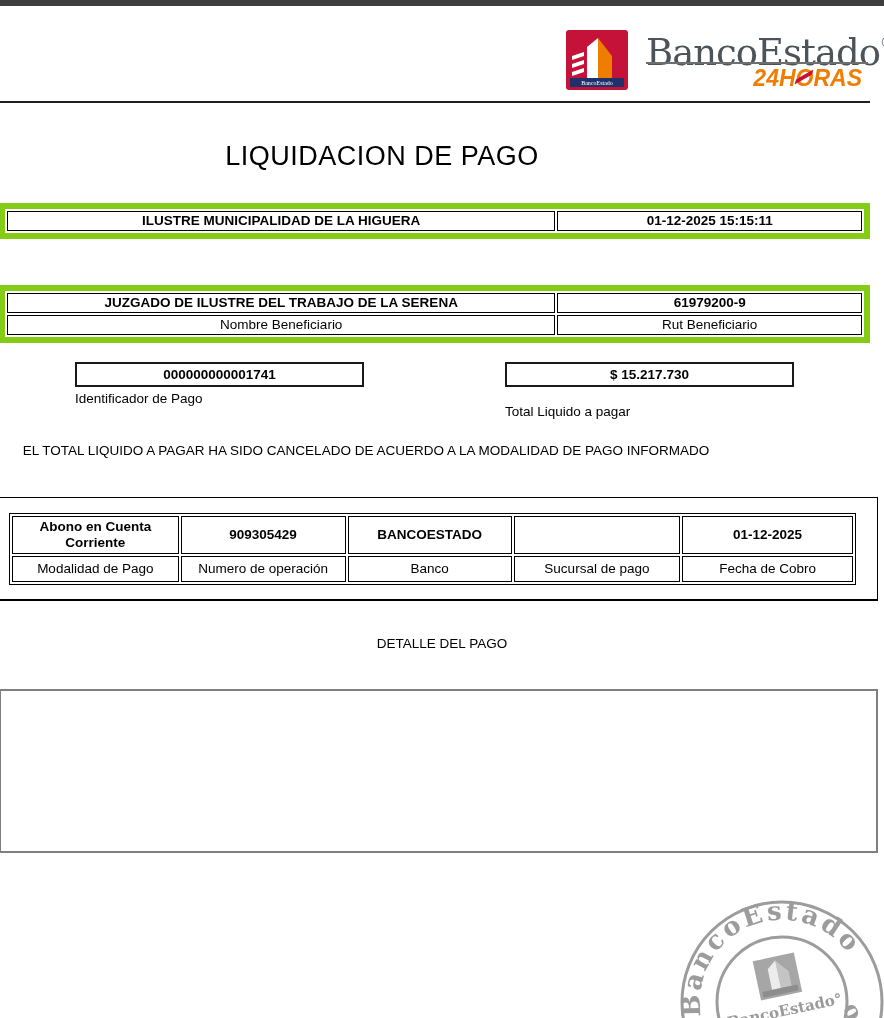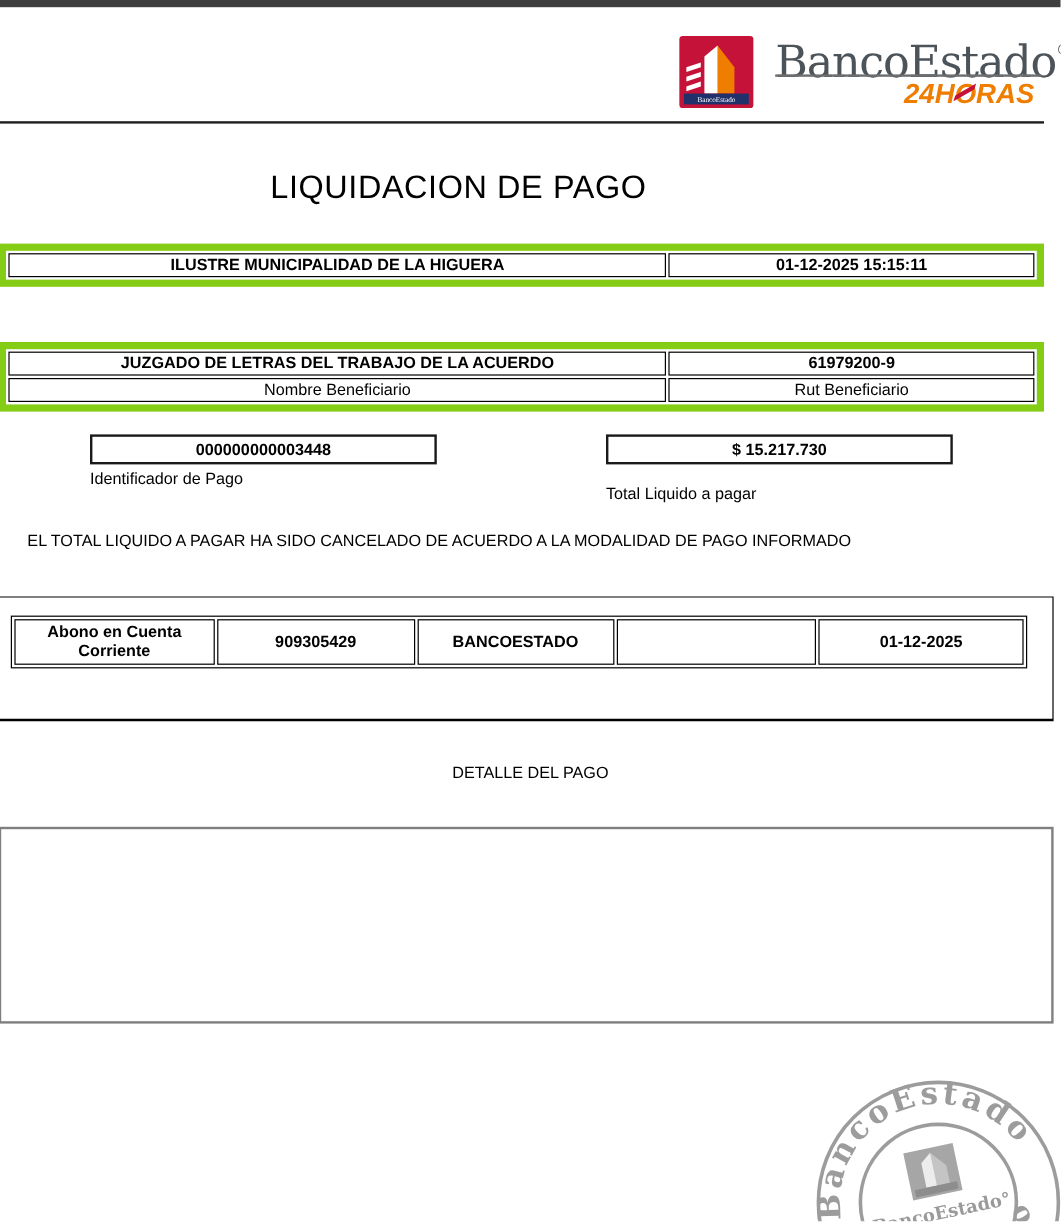--- a/index.html
+++ b/index.html
@@ -107,32 +107,32 @@
   </tbody>
     </table>
 
   <table class="info-table" style="top:285px">
     <colgroup>
         <col class="col-a">
         <col>
       </colgroup>
     <tbody>
         <tr>
-      <td class="val">JUZGADO DE LETRAS DEL TRABAJO DE LA ACUERDO</td>
+      <td class="val">JUZGADO DE ILUSTRE DEL TRABAJO DE LA SERENA</td>
       <td class="val">61979200-9</td>
     </tr>
     <tr>
       <td>Nombre Beneficiario</td>
       <td>Rut Beneficiario</td>
     </tr>
   </tbody>
     </table>
 
   <div class="value-box" style="left:75px;top:362px">
-    <span>000000000003448</span>
+    <span>000000000001741</span>
   </div>
   <div class="box-label" style="left:75px;top:391px">Identificador de Pago</div>
 
   <div class="value-box" style="left:505px;top:362px">
     <span>$ 15.217.730</span>
   </div>
   <div class="box-label" style="left:505px;top:404px">Total Liquido a pagar</div>
 
   <div class="statement">EL TOTAL LIQUIDO A PAGAR HA SIDO CANCELADO DE ACUERDO A LA MODALIDAD DE PAGO INFORMADO</div>
 
@@ -145,20 +145,27 @@
         <col style="width:20%">
         <col>
       </colgroup>
     <tbody>
         <tr class="vals">
       <td>Abono en Cuenta Corriente</td>
       <td>909305429</td>
       <td>BANCOESTADO</td>
       <td></td>
       <td>01-12-2025</td>
+    </tr>
+    <tr class="lbls">
+      <td>Modalidad de Pago</td>
+      <td>Numero de operación</td>
+      <td>Banco</td>
+      <td>Sucursal de pago</td>
+      <td>Fecha de Cobro</td>
     </tr>
   </tbody>
     </table>
 
   <div class="detail-title">DETALLE DEL PAGO</div>
   <div class="detail-box"></div>
 
   <svg class="stamp" width="220" height="220" viewBox="0 0 220 220">
     <circle cx="110" cy="112" r="100" fill="none" stroke="#9c9c9c" stroke-width="3"></circle>
     <circle cx="110" cy="112" r="65" fill="none" stroke="#9c9c9c" stroke-width="3"></circle>

